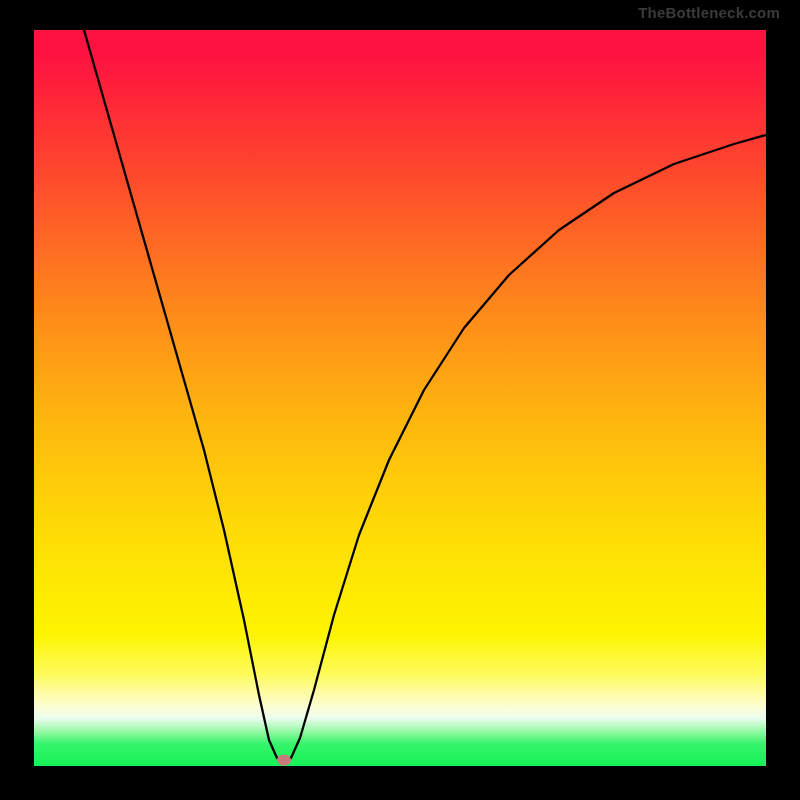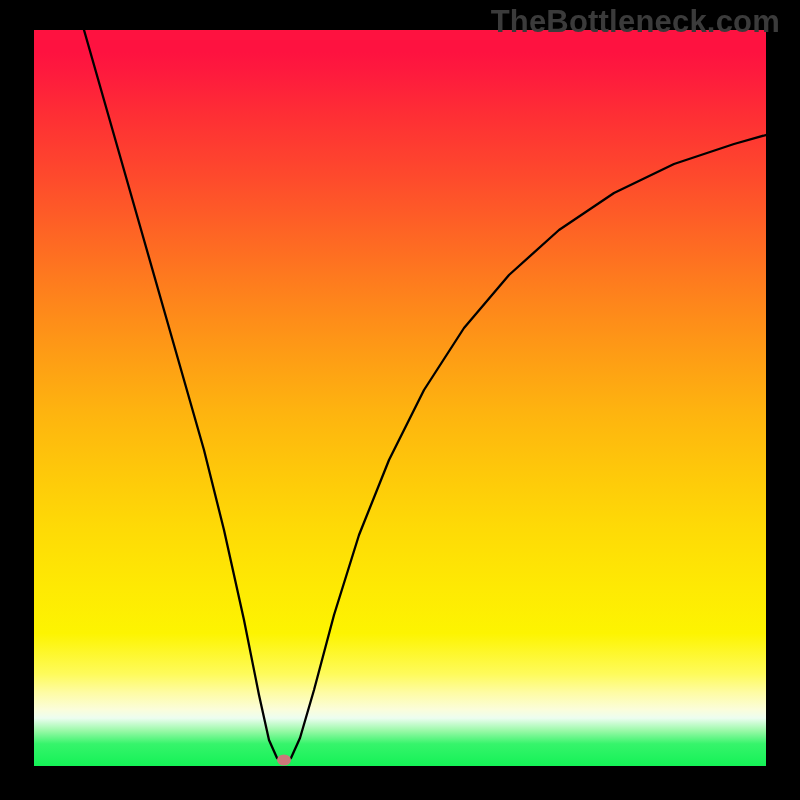--- a/index.html
+++ b/index.html
@@ -14,21 +14,21 @@
     position: relative;
     width: 800px;
     height: 800px;
     background: #000;
   }
   .watermark {
     position: absolute;
     top: 4px;
     right: 20px;
     color: #3b3b3b;
-    font-size: 31px;
+    font-size: 15px;
     font-weight: 600;
     letter-spacing: 0.2px;
     z-index: 10;
   }
   .plot-area {
     position: absolute;
     left: 34px;
     top: 30px;
     width: 732px;
     height: 736px;

